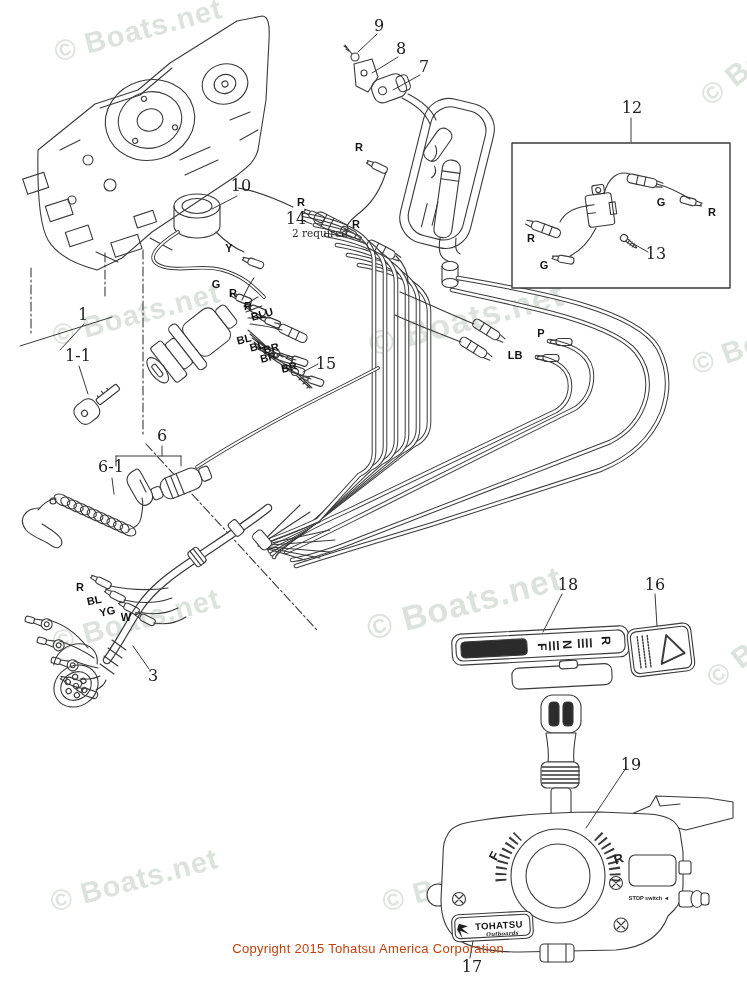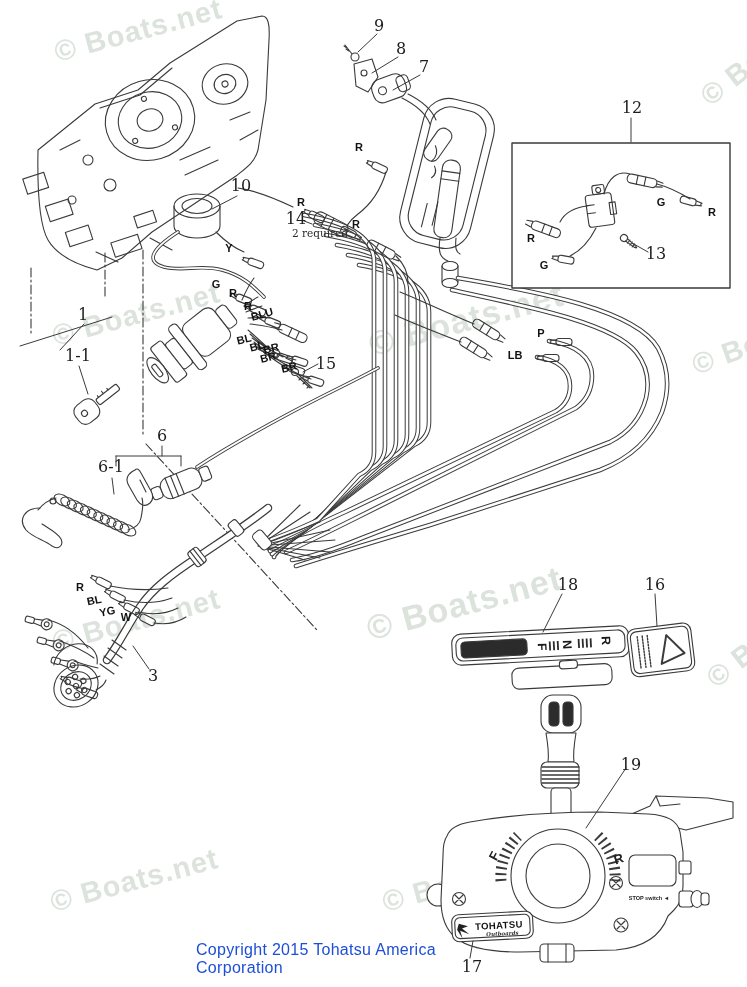--- a/index.html
+++ b/index.html
@@ -4,22 +4,22 @@
 <style>
   html,body{margin:0;padding:0;background:#fff;}
   #page{position:relative;width:747px;height:987px;background:#ffffff;overflow:hidden;
         font-family:"Liberation Sans",sans-serif;}
   .wm{position:absolute;font-family:"Liberation Sans",sans-serif;font-weight:700;
       color:#dce3dc;white-space:nowrap;transform:rotate(-15deg);letter-spacing:1px;
       font-size:29px;user-select:none;}
   .wm.big{font-size:34px;}
   .wm.steep{transform:rotate(-38deg);}
   .wm.mid{transform:rotate(-20deg);}
-  #copyright{position:absolute;left:196px;top:941px;width:308px;text-align:left;
-      font-size:16px;color:#1d4ed8;letter-spacing:.3px;}
+  #copyright{position:absolute;left:196px;top:941px;width:308px;text-align:right;
+      font-size:13px;color:#c2410c;letter-spacing:.3px;}
   svg{position:absolute;left:0;top:0;}
   
   .co{font-family:"DejaVu Serif",serif;font-size:16px;fill:#1d1d1d;}
   .con{font-family:"DejaVu Serif",serif;font-size:10.5px;fill:#2a2a2a;}
   .wl{font-family:"Liberation Sans",sans-serif;font-weight:700;font-size:11px;fill:#111;}
   .gl{font-family:"Liberation Sans",sans-serif;font-weight:700;font-size:13px;fill:#222;}
   .sh{font-family:"Liberation Sans",sans-serif;font-weight:700;font-size:12.5px;fill:#1a1a1a;}
   .st{font-family:"Liberation Sans",sans-serif;font-weight:700;font-size:5.5px;fill:#222;}
   .brand{font-family:"Liberation Sans",sans-serif;font-weight:700;font-size:9.5px;fill:#111;letter-spacing:.4px;}
   .bsub{font-family:"DejaVu Serif",serif;font-style:italic;font-weight:700;font-size:5.5px;fill:#333;}

